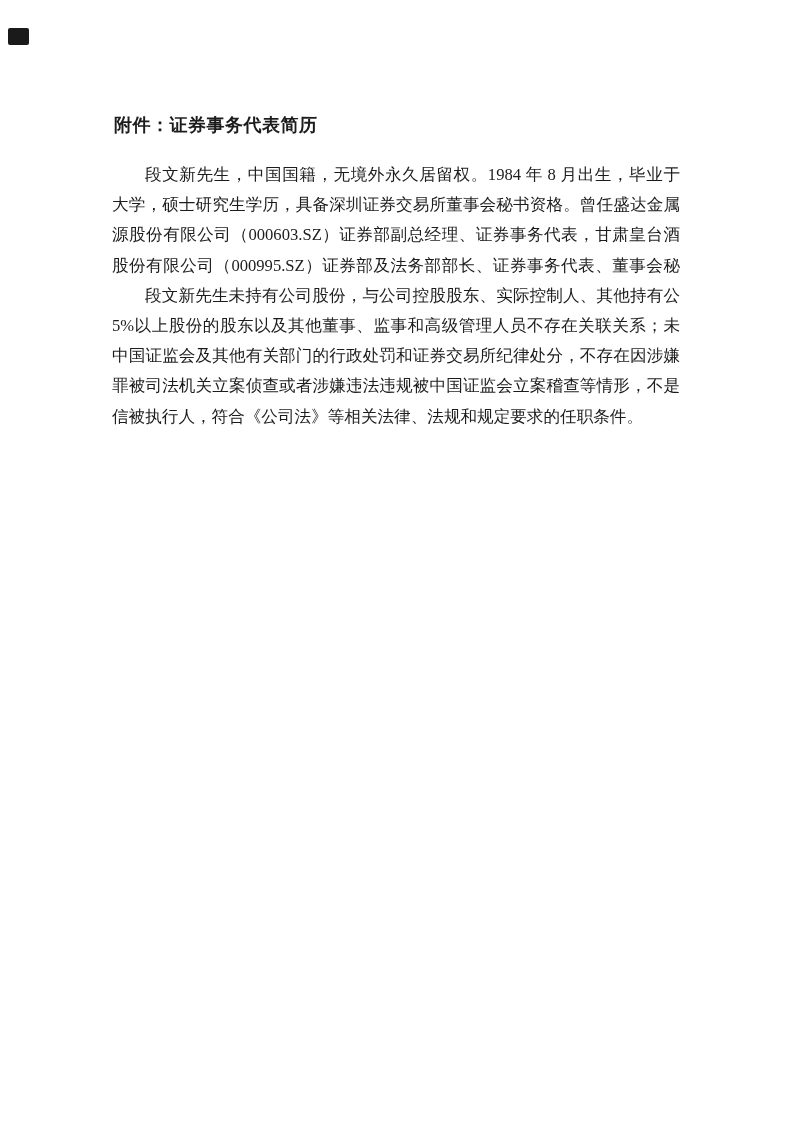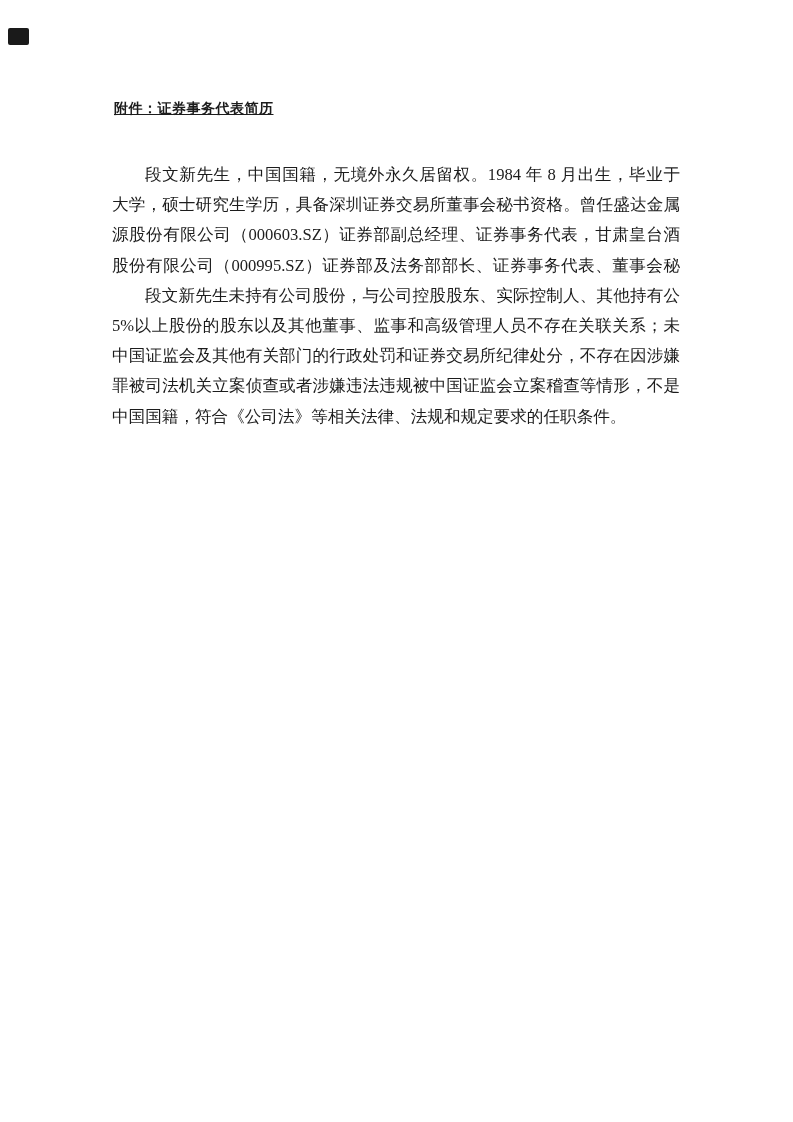--- a/index.html
+++ b/index.html
@@ -21,28 +21,27 @@
     left: 8px;
     top: 28px;
     width: 21px;
     height: 17px;
     background: #1a1a1a;
     border-radius: 2px;
   }
   .doc-title {
     position: absolute;
     left: 114px;
-    top: 97px;
+    top: 113px;
     width: 568px;
-    font-size: 14px;
+    font-size: 18px;
     line-height: 24px;
     font-weight: bold;
     letter-spacing: 0.5px;
     white-space: nowrap;
-    text-decoration: underline;
   }
   .body-text {
     position: absolute;
     left: 112px;
     top: 160px;
     width: 568px;
     font-size: 16.6px;
   }
   .line {
     height: 30.2px;
@@ -70,16 +69,16 @@
 
   <div class="body-text">
     <div class="line indent">段文新先生，中国国籍，无境外永久居留权。1984 年 8 月出生，毕业于兰州</div>
     <div class="line">大学，硕士研究生学历，具备深圳证券交易所董事会秘书资格。曾任盛达金属资</div>
     <div class="line">源股份有限公司（000603.SZ）证券部副总经理、证券事务代表，甘肃皇台酒业</div>
     <div class="line">股份有限公司（000995.SZ）证券部及法务部部长、证券事务代表、董事会秘书。</div>
     <div class="line indent">段文新先生未持有公司股份，与公司控股股东、实际控制人、其他持有公司</div>
     <div class="line">5%以上股份的股东以及其他董事、监事和高级管理人员不存在关联关系；未受过</div>
     <div class="line">中国证监会及其他有关部门的行政处罚和证券交易所纪律处分，不存在因涉嫌犯</div>
     <div class="line">罪被司法机关立案侦查或者涉嫌违法违规被中国证监会立案稽查等情形，不是失</div>
-    <div class="line plain">中国国籍，符合《公司法》等相关法律、法规和规定要求的任职条件。</div>
+    <div class="line plain">信被执行人，符合《公司法》等相关法律、法规和规定要求的任职条件。</div>
   </div>
 
 </div>
 
 </body></html>

